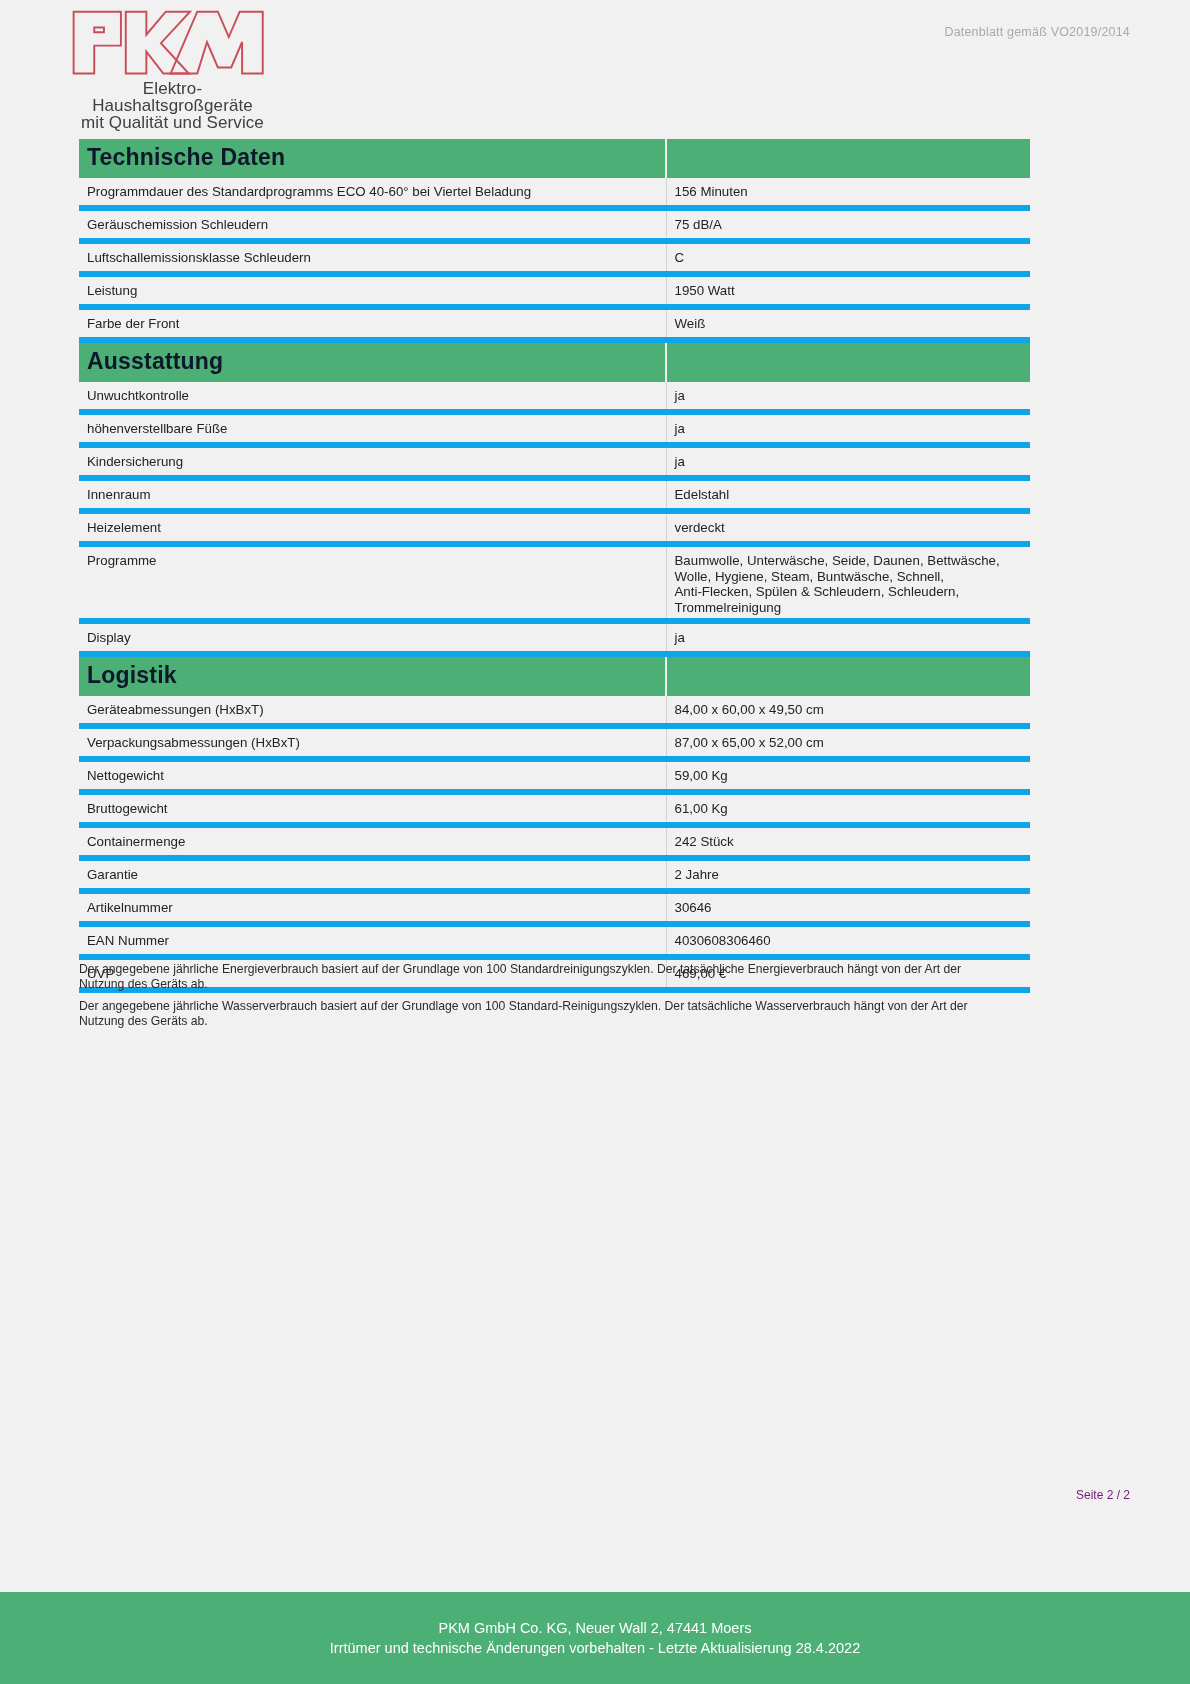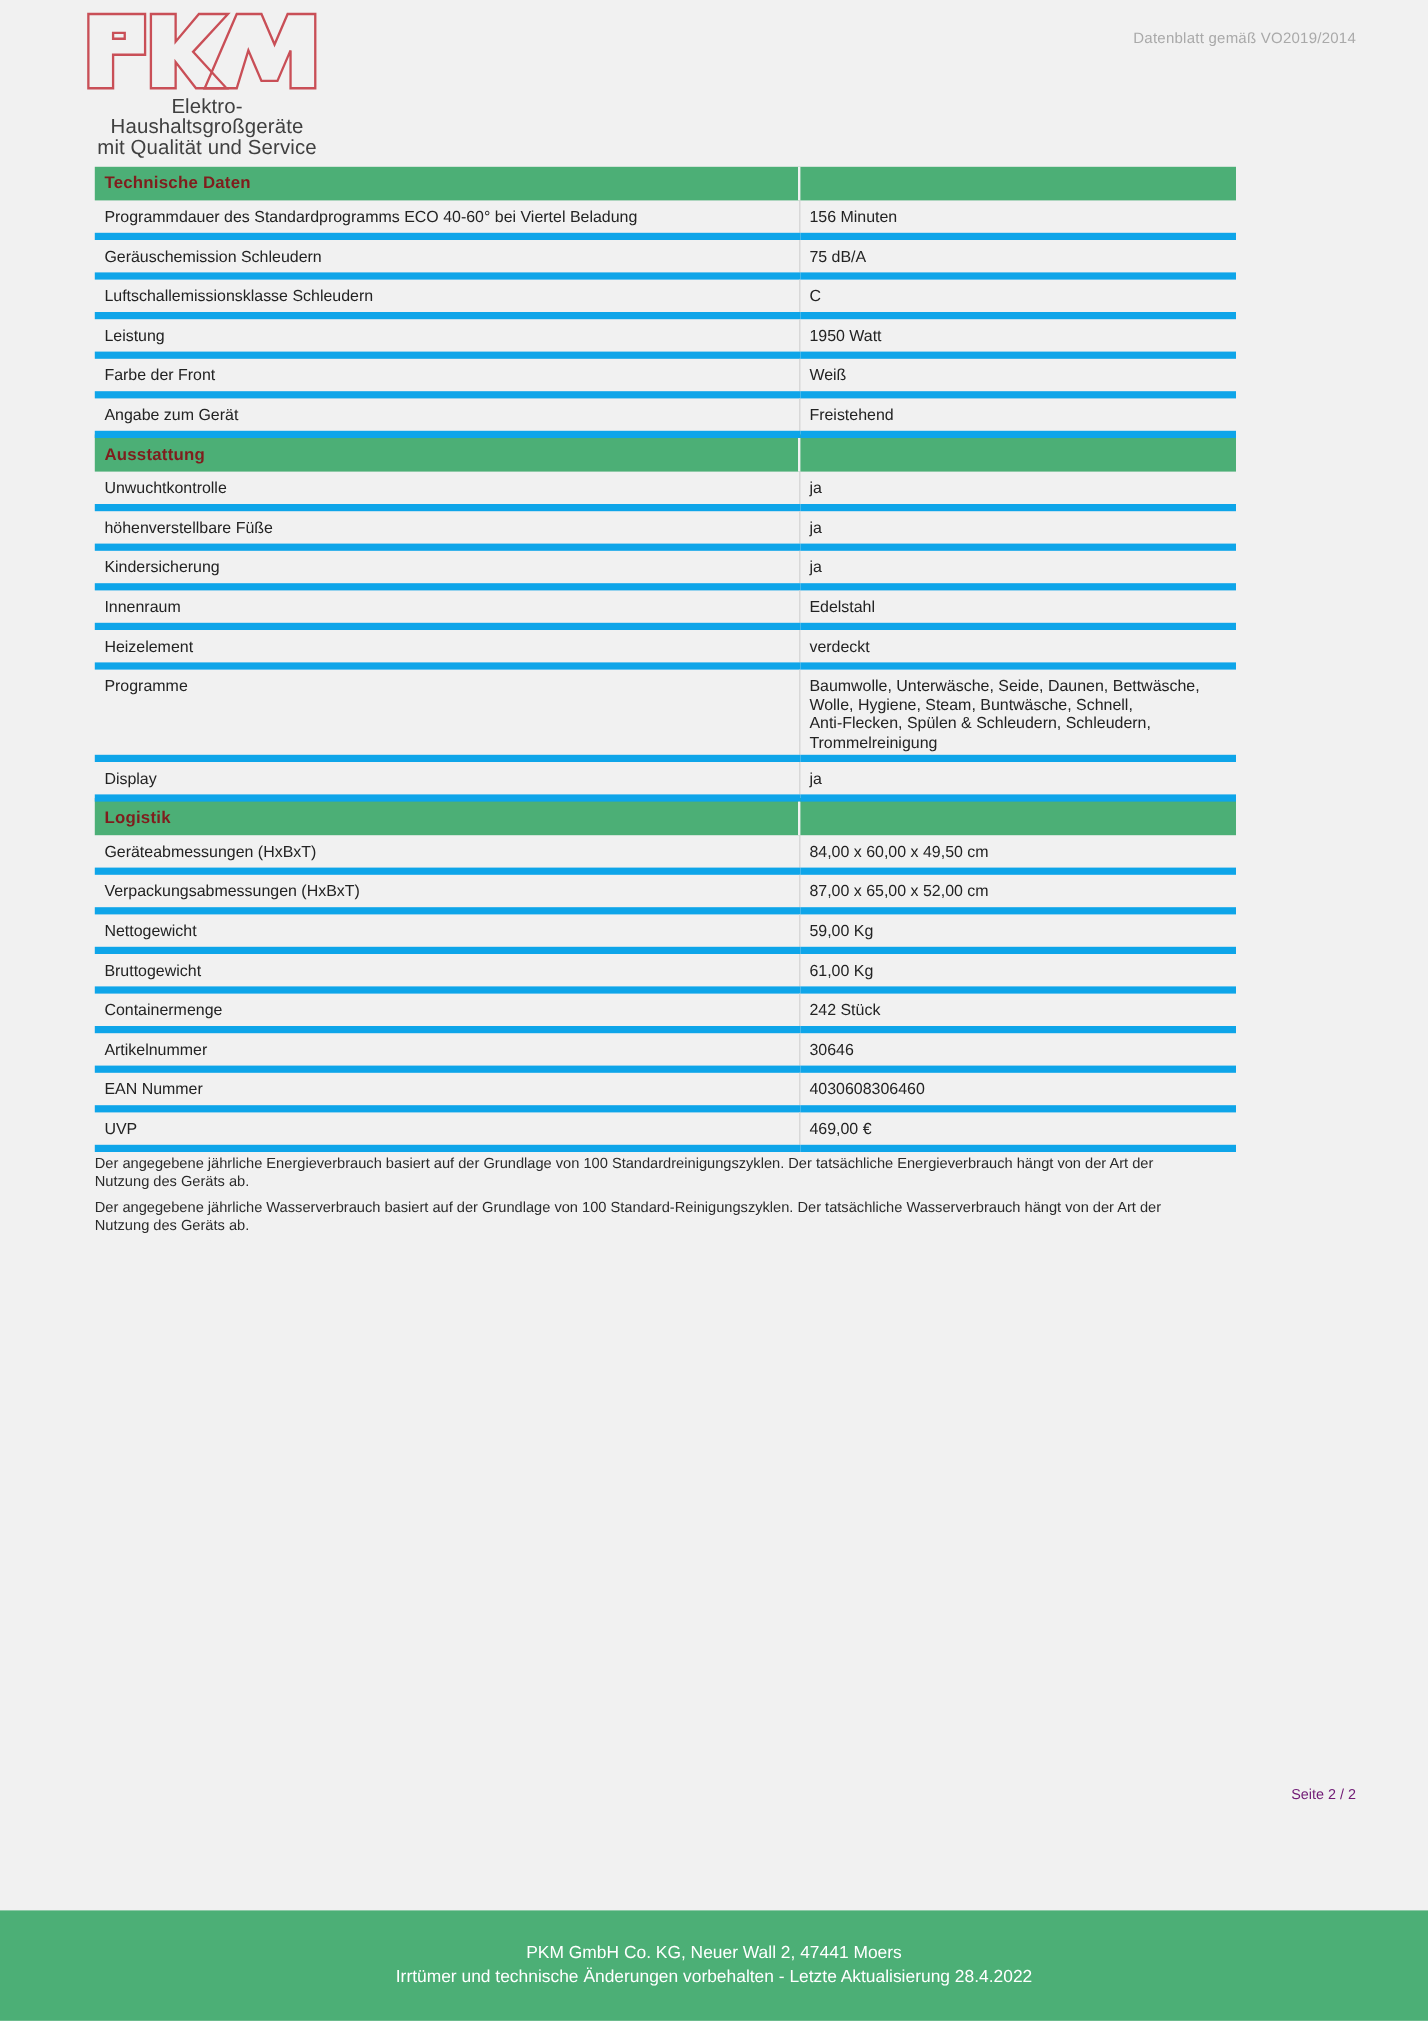--- a/index.html
+++ b/index.html
@@ -61,22 +61,22 @@
     width: 951px;
     border-collapse: collapse;
     table-layout: fixed;
     font-size: 13.3px;
   }
   .spec-table col.c-label { width: 587px; }
   .spec-table col.c-value { width: 364px; }
 
   .spec-table tr.section-row > td {
     background: #4caf76;
-    color: #7f1d1d;
-    font-size: 14px;
+    color: #0f172a;
+    font-size: 23px;
     font-weight: bold;
     padding: 5px 0 7px 8px;
     border: 0;
     letter-spacing: .2px;
   }
   .spec-table tr.section-row > td.sec-gap {
     padding: 0;
     border-left: 2px solid #f1f1f1;
   }
 
@@ -179,24 +179,20 @@
         <td class="value-cell">C</td>
       </tr>
       <tr class="data-row">
         <td class="label-cell">Leistung</td>
         <td class="value-cell">1950 Watt</td>
       </tr>
       <tr class="data-row">
         <td class="label-cell">Farbe der Front</td>
         <td class="value-cell">Weiß</td>
       </tr>
-      <tr class="data-row">
-        <td class="label-cell">Angabe zum Gerät</td>
-        <td class="value-cell">Freistehend</td>
-      </tr>
       <tr class="section-row">
         <td>Ausstattung</td>
         <td class="sec-gap"></td>
       </tr>
       <tr class="data-row">
         <td class="label-cell">Unwuchtkontrolle</td>
         <td class="value-cell">ja</td>
       </tr>
       <tr class="data-row">
         <td class="label-cell">höhenverstellbare Füße</td>
@@ -243,20 +239,24 @@
       </tr>
       <tr class="data-row">
         <td class="label-cell">Bruttogewicht</td>
         <td class="value-cell">61,00 Kg</td>
       </tr>
       <tr class="data-row">
         <td class="label-cell">Containermenge</td>
         <td class="value-cell">242 Stück</td>
       </tr>
       <tr class="data-row">
+        <td class="label-cell">Garantie</td>
+        <td class="value-cell">2 Jahre</td>
+      </tr>
+      <tr class="data-row">
         <td class="label-cell">Artikelnummer</td>
         <td class="value-cell">30646</td>
       </tr>
       <tr class="data-row">
         <td class="label-cell">EAN Nummer</td>
         <td class="value-cell">4030608306460</td>
       </tr>
       <tr class="data-row">
         <td class="label-cell">UVP</td>
         <td class="value-cell">469,00 €</td>

